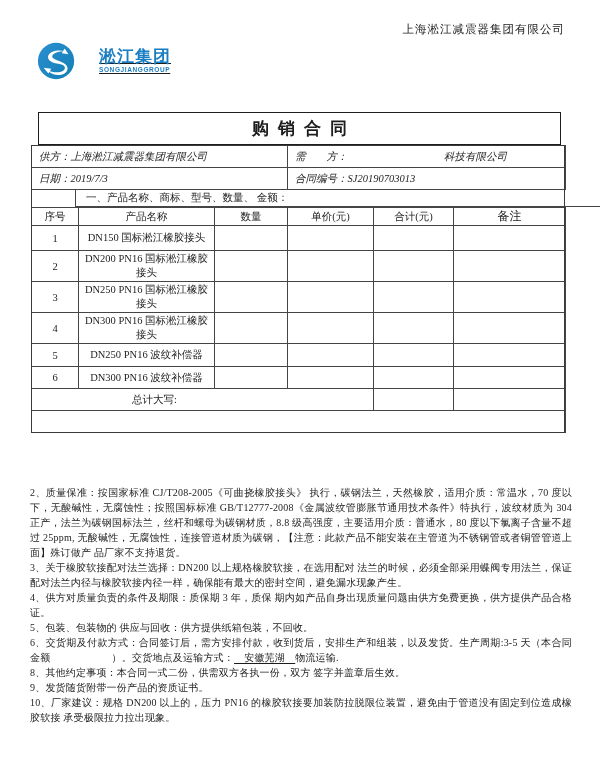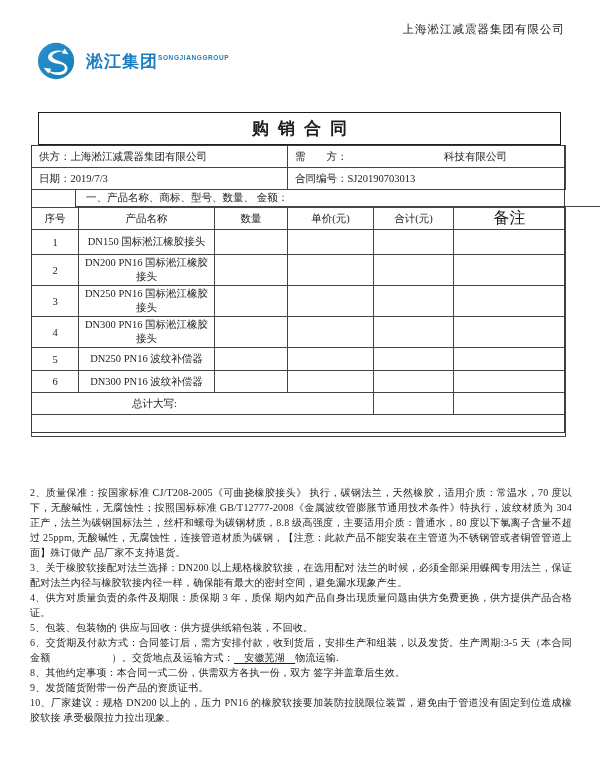--- a/index.html
+++ b/index.html
@@ -4,52 +4,52 @@
 <style>
   html,body{margin:0;padding:0;background:#fff;}
   .page{
     position:relative; width:600px; height:781px; background:#ffffff;
     font-family:"Liberation Serif","DejaVu Serif",serif;
     color:#1d1d1d; overflow:hidden;
   }
   
   .logo-wrap{position:absolute; left:36px; top:40px; display:flex; align-items:center;}
   .logo-mark{width:42px; height:42px;}
-  .logo-texts{margin-left:8px; display:flex; flex-direction:row; line-height:1;}
+  .logo-texts{margin-left:21px; display:flex; flex-direction:column; line-height:1;text-decoration:underline;}
   .brand-cn{font-family:"Liberation Sans","DejaVu Sans",sans-serif; font-weight:bold;
     font-size:17px; color:#1b7ec2; letter-spacing:1px;}
   .brand-en{font-family:"Liberation Sans","DejaVu Sans",sans-serif; font-weight:bold;
     font-size:6.5px; color:#1b7ec2; letter-spacing:0.6px; margin-top:2px;}
   .head-right{position:absolute; right:35px; top:22px; text-align:right;}
   .head-right .l1{font-size:11.5px; letter-spacing:1px;}
   .head-right .l2{font-size:11px; letter-spacing:0.5px; margin-top:9px;}
   
   .title-box{
     position:absolute; left:38px; top:112px; width:521px; height:31px;
     border:1.6px solid #1e1e1e; display:flex; align-items:center; justify-content:center;
   }
   .title-box .t{font-size:17px; font-weight:bold; letter-spacing:9px; padding-left:9px;}
   
   .doc-table{position:absolute; left:31px; border-collapse:collapse; table-layout:fixed;}
   .doc-table td, .doc-table th{
     border:1px solid #454545; font-size:10.5px; font-weight:normal;
     padding:0 3px; overflow:hidden; color:#1d1d1d;
   }
   .info-tbl{top:145px; width:534px;}
-  .info-tbl td{height:21px; text-align:left; padding-left:7px;}
+  .info-tbl td{height:21px; text-align:left; padding-left:7px;font-style:italic;}
   .buyer-cell{display:flex; justify-content:space-between; padding-right:55px;}
   .section-row{
     position:absolute; left:31px; top:189px; width:526px; height:17px;
     border:1px solid #454545; border-top:none; font-size:10.5px;
     display:flex; align-items:center; padding-left:10px;margin-left:44px;
   }
   .prod-tbl{top:207px; width:534px;}
   .prod-tbl th{height:17px; text-align:center;}
   .prod-tbl td{text-align:center;}
-  .prod-tbl .remark-h{font-size:16px;}
+  .prod-tbl .remark-h{font-size:12px;}
   .r1 td{height:24px;} .r2 td{height:30px;} .r3 td{height:30px;}
   .r4 td{height:30px;} .r5 td{height:22px;} .r6 td{height:21px;}
   .rt td{height:21px;} .re td{height:21px;}
   .total-cell{text-align:left !important; padding-left:100px !important; font-size:10.5px;}
   .outer-frame{position:absolute; left:31px; top:145px; width:532px; height:286px;
     border:1.5px solid #3a3a3a; pointer-events:none;}
   
   .clauses{
     position:absolute; left:30px; top:485px; width:542px;
     font-size:10px; line-height:15px; text-align:justify; letter-spacing:0.2px;

